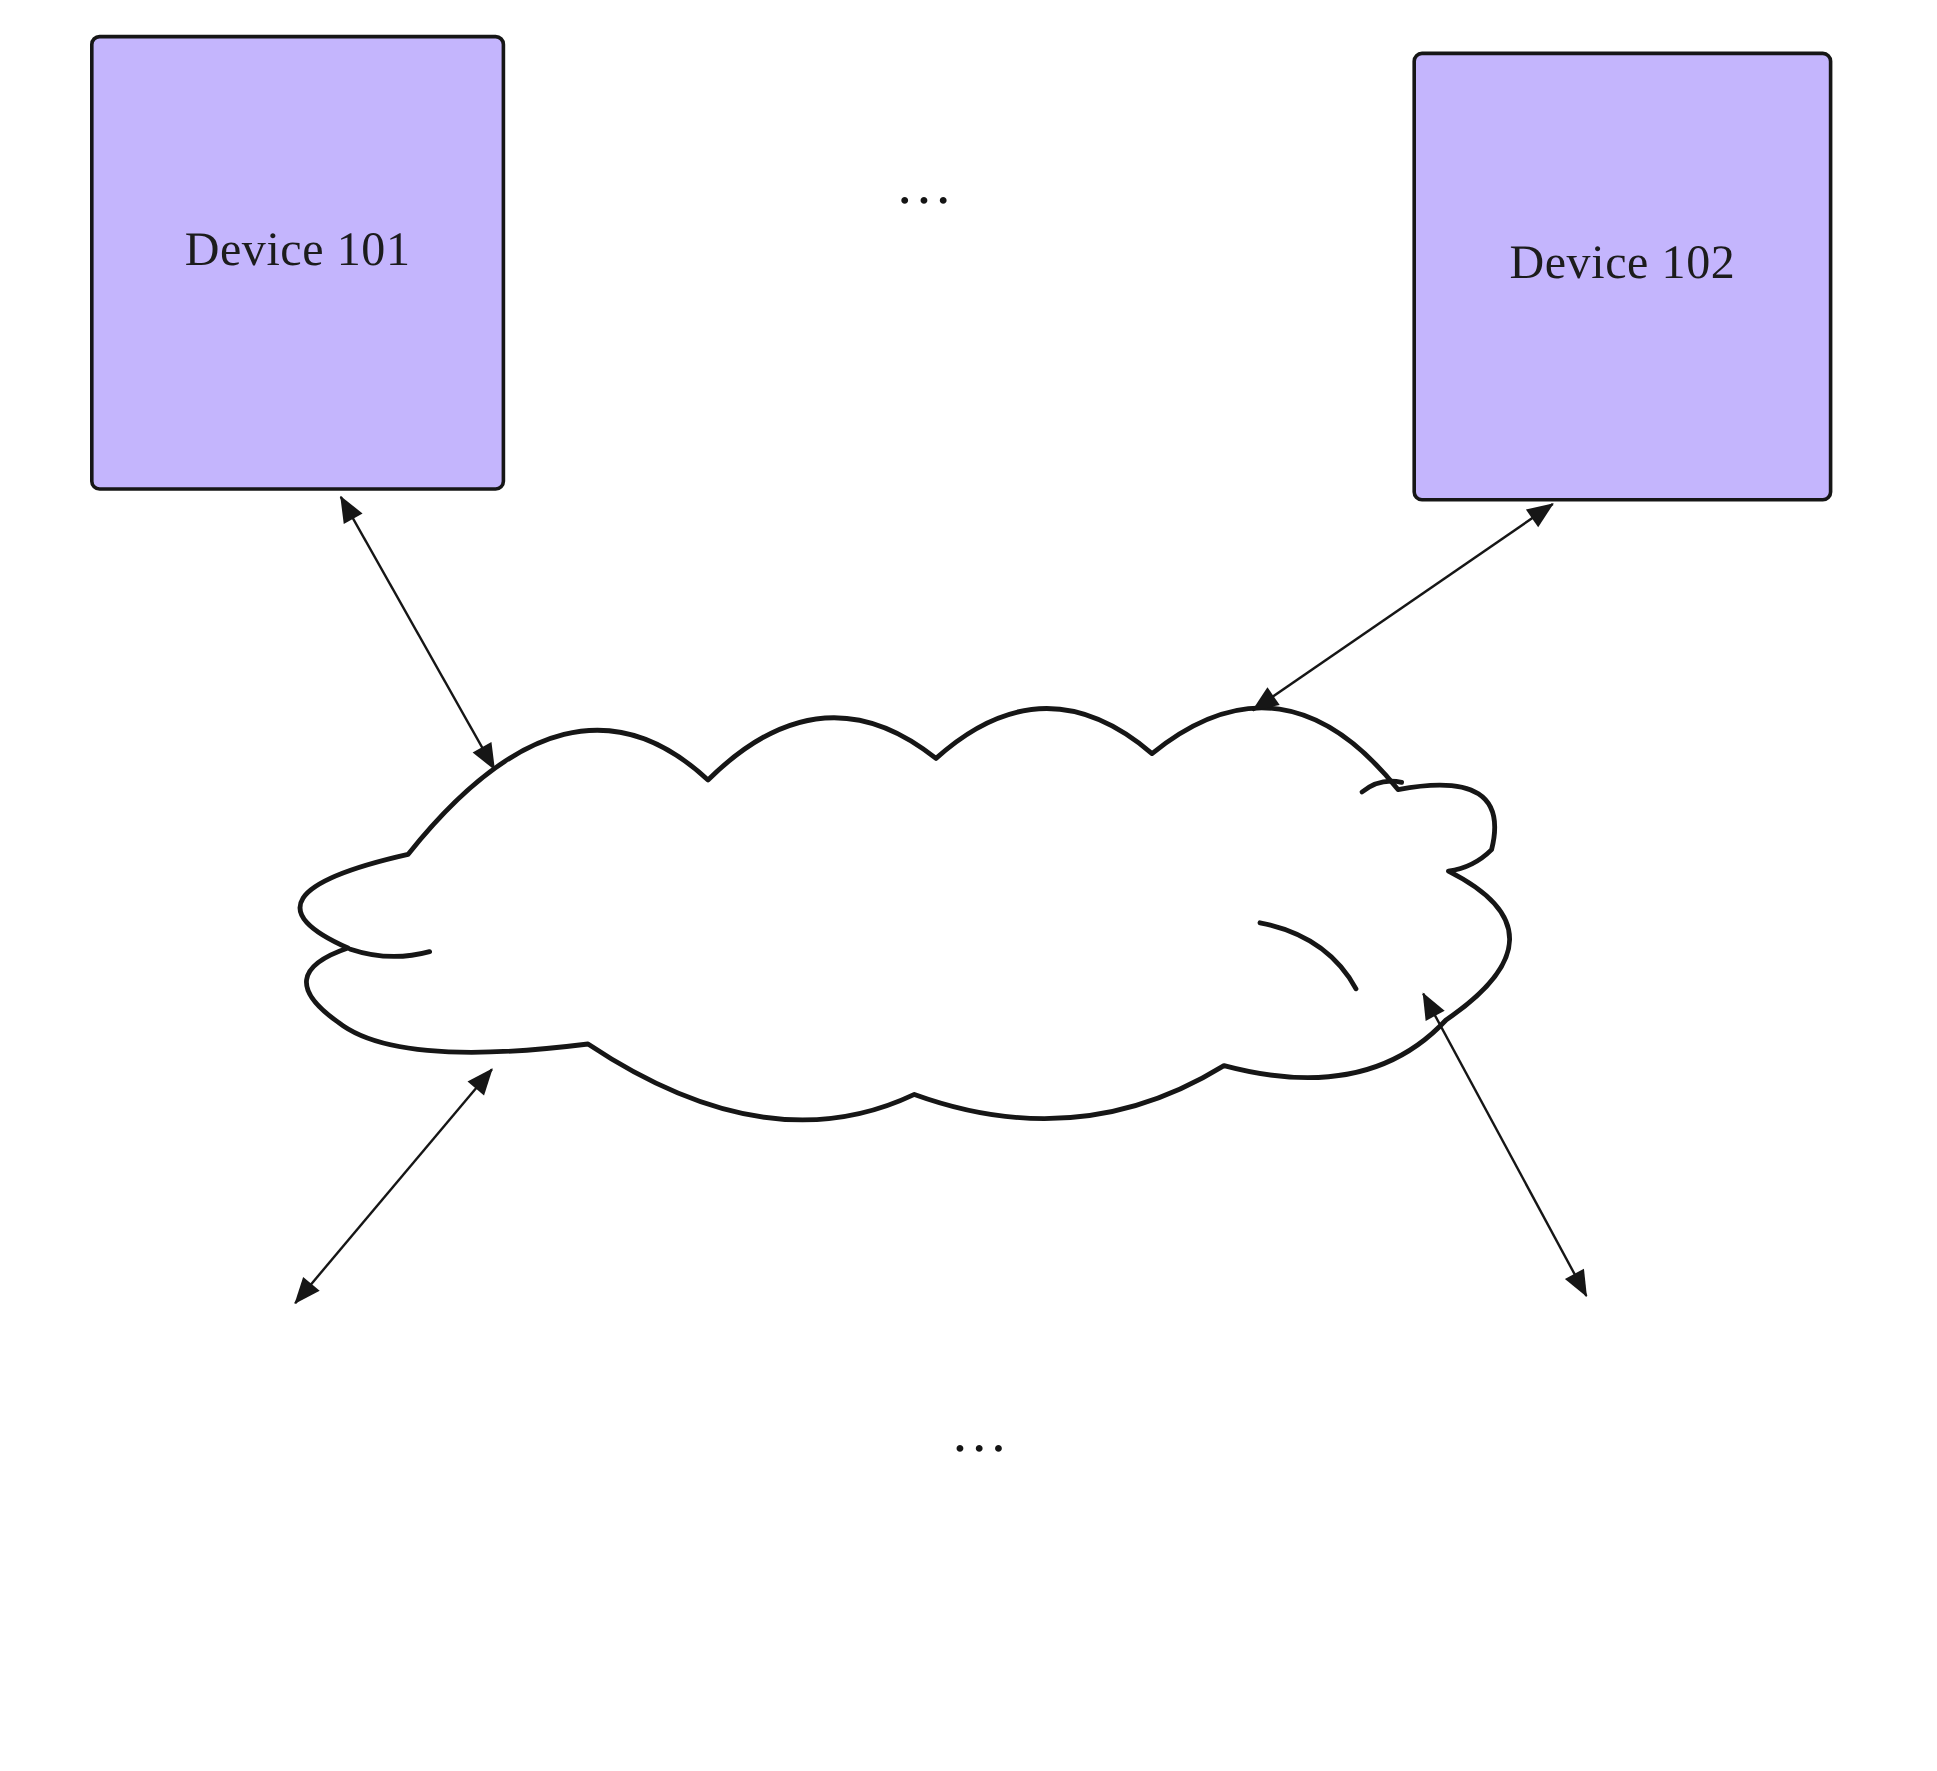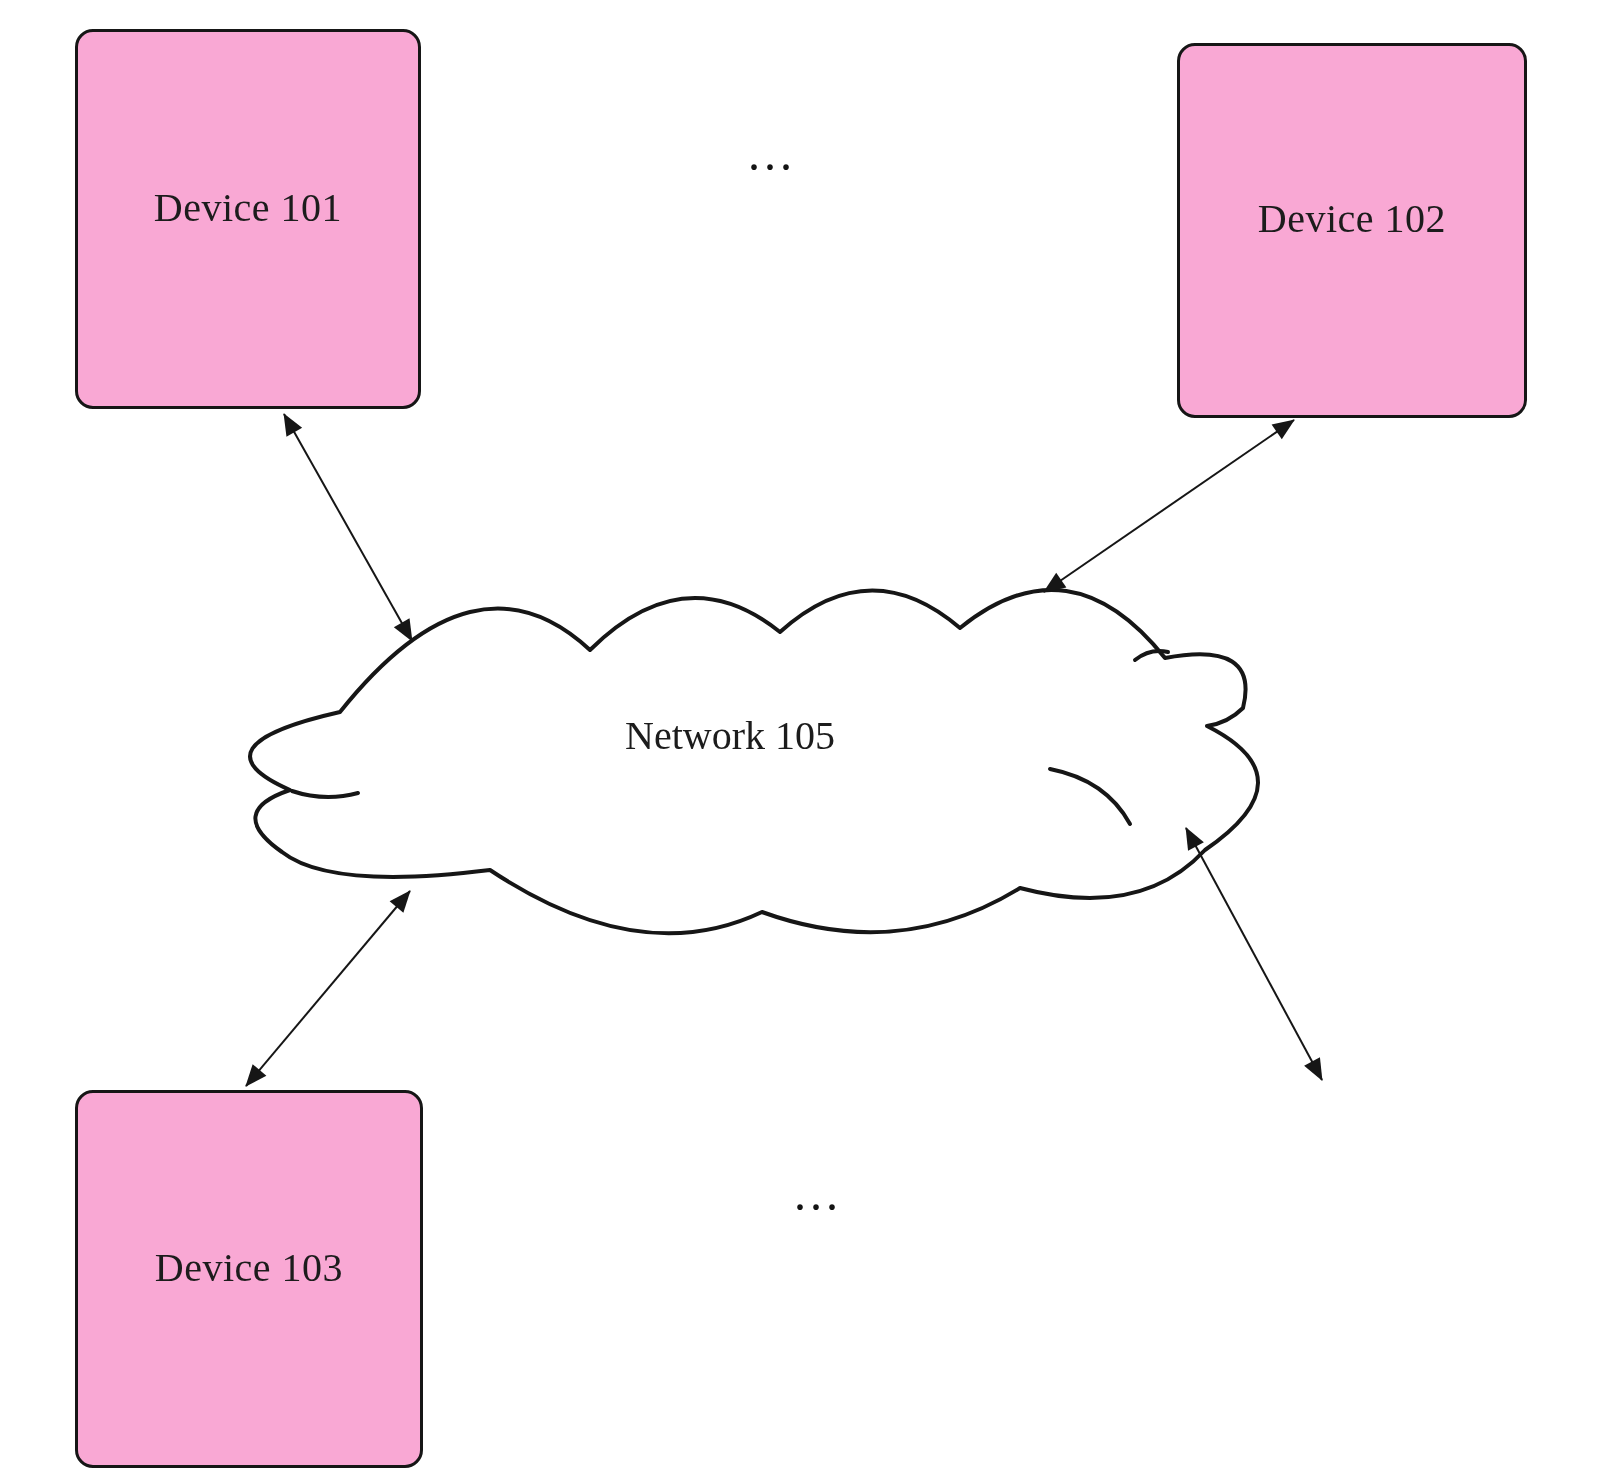--- a/index.html
+++ b/index.html
@@ -8,22 +8,22 @@
     width: 1614px;
     height: 1476px;
     background: #ffffff;
     font-family: "Liberation Serif", "DejaVu Serif", serif;
     color: #1c1c1c;
     overflow: hidden;
   }
   .device-box {
     position: absolute;
     border: 3.5px solid #161616;
-    border-radius: 18px;
-    background: #f9a8d4;
+    border-radius: 8px;
+    background: #c4b5fd;
     display: flex;
     align-items: center;
     justify-content: center;
     padding-bottom: 24px;
     box-sizing: border-box;
   }
   .device-label {
     font-size: 40px;
     letter-spacing: 0.5px;
     white-space: nowrap;
@@ -89,22 +89,18 @@
     <line x1="246" y1="1086" x2="410" y2="891" stroke="#161616" stroke-width="2" marker-start="url(#ah)" marker-end="url(#ah)"></line>
     <line x1="1322" y1="1080" x2="1186" y2="828" stroke="#161616" stroke-width="2" marker-start="url(#ah)" marker-end="url(#ah)"></line>
   </svg>
 
   <div id="box-101" class="device-box">
     <span class="device-label">Device 101</span>
   </div>
   <div id="box-102" class="device-box">
     <span class="device-label">Device 102</span>
   </div>
-  <div id="box-103" class="device-box">
-    <span class="device-label">Device 103</span>
-  </div>
 
-  <div class="network-label">Network 105</div>
 
   <div id="ellipsis-top" class="ellipsis">...</div>
   <div id="ellipsis-bottom" class="ellipsis">...</div>
 
 </div>
 
 </body></html>

